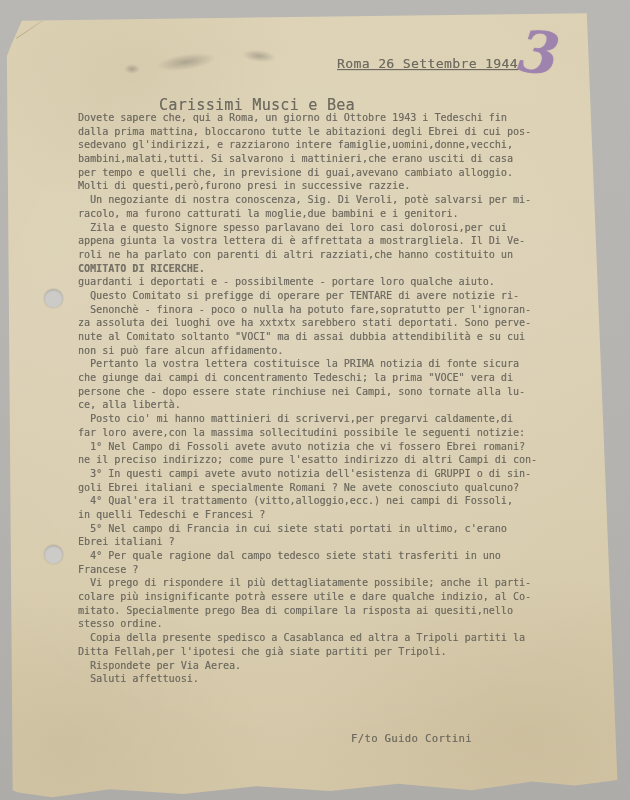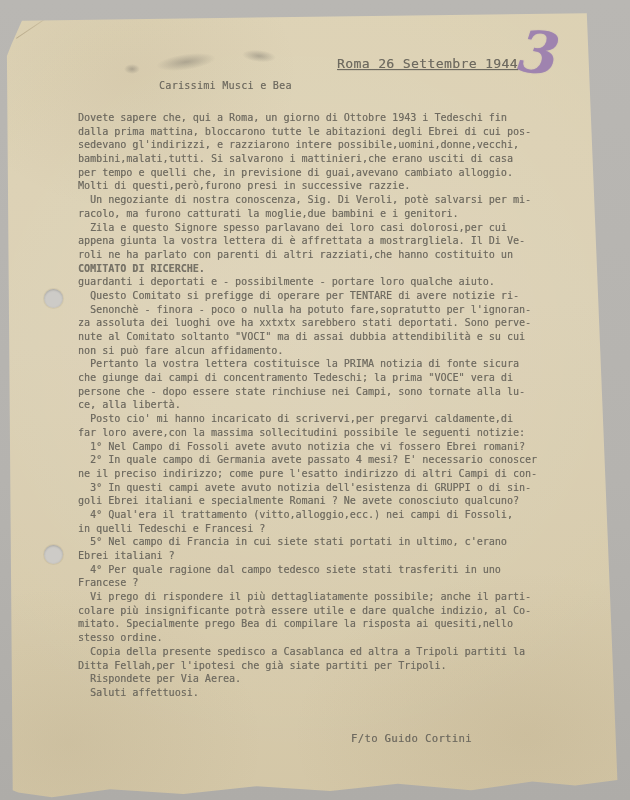--- a/index.html
+++ b/index.html
@@ -43,21 +43,21 @@
   .hole.h2{left:44px;top:545px;}
   .ink{color:#6e6a60;text-shadow:0.3px 0.3px 0.6px rgba(92,88,78,0.45);}
   .date{position:absolute;left:337px;top:56px;font-size:13px;letter-spacing:0.4px;text-decoration:underline;}
   .stamp{
     position:absolute;left:509px;top:18px;width:60px;height:74px;
     font-family:"DejaVu Serif","Liberation Serif",serif;
     font-style:italic;font-weight:bold;font-size:58px;line-height:70px;
     color:rgba(153,123,175,0.82);transform:rotate(7deg);text-align:center;
     text-shadow:0 0 1px rgba(153,123,175,0.5);
   }
-  .salutation{position:absolute;left:159px;top:80px;font-size:10px;letter-spacing:0.3px;}
+  .salutation{position:absolute;left:159px;top:96px;font-size:15px;letter-spacing:0.3px;}
   .body{position:absolute;left:78px;top:111px;font-size:10px;letter-spacing:0.02px;}
   .body .tl{white-space:pre;height:13.7px;line-height:13.7px;}
   .body .tl:nth-child(12){font-weight:bold;opacity:0.92;}
   .signature{position:absolute;left:351px;top:732px;font-size:10.5px;letter-spacing:0.4px;}
 </style>
 </head>
 <body>
 
 <div class="paper">
   <div class="crease"></div>
@@ -71,44 +71,43 @@
 
 <div class="stamp">3</div>
 
 <div class="date ink">Roma 26 Settembre 1944</div>
 
 <div class="salutation ink">Carissimi Musci e Bea</div>
 
 <div class="body ink">
     <div class="tl">Dovete sapere che, qui a Roma, un giorno di Ottobre 1943 i Tedeschi fin</div>
     <div class="tl">dalla prima mattina, bloccarono tutte le abitazioni degli Ebrei di cui pos-</div>
-    <div class="tl">sedevano gl'indirizzi, e razziarono intere possibile,uomini,donne,vecchi,</div>
+    <div class="tl">sedevano gl'indirizzi, e razziarono intere famiglie,uomini,donne,vecchi,</div>
     <div class="tl">bambini,malati,tutti. Si salvarono i mattinieri,che erano usciti di casa</div>
     <div class="tl">per tempo e quelli che, in previsione di guai,avevano cambiato alloggio.</div>
     <div class="tl">Molti di questi,però,furono presi in successive razzie.</div>
     <div class="tl">  Un negoziante di nostra conoscenza, Sig. Di Veroli, potè salvarsi per mi-</div>
     <div class="tl">racolo, ma furono catturati la moglie,due bambini e i genitori.</div>
     <div class="tl">  Zila e questo Signore spesso parlavano dei loro casi dolorosi,per cui</div>
     <div class="tl">appena giunta la vostra lettera di è affrettata a mostrargliela. Il Di Ve-</div>
     <div class="tl">roli ne ha parlato con parenti di altri razziati,che hanno costituito un</div>
     <div class="tl">COMITATO DI RICERCHE.</div>
     <div class="tl">guardanti i deportati e - possibilmente - portare loro qualche aiuto.</div>
     <div class="tl">  Questo Comitato si prefigge di operare per TENTARE di avere notizie ri-</div>
     <div class="tl">  Senonchè - finora - poco o nulla ha potuto fare,sopratutto per l'ignoran-</div>
     <div class="tl">za assoluta dei luoghi ove ha xxtxtx sarebbero stati deportati. Sono perve-</div>
     <div class="tl">nute al Comitato soltanto "VOCI" ma di assai dubbia attendibilità e su cui</div>
     <div class="tl">non si può fare alcun affidamento.</div>
     <div class="tl">  Pertanto la vostra lettera costituisce la PRIMA notizia di fonte sicura</div>
     <div class="tl">che giunge dai campi di concentramento Tedeschi; la prima "VOCE" vera di</div>
     <div class="tl">persone che - dopo essere state rinchiuse nei Campi, sono tornate alla lu-</div>
     <div class="tl">ce, alla libertà.</div>
-    <div class="tl">  Posto cio' mi hanno incaricato di scrivervi,per pregarvi caldamente,di</div>
+    <div class="tl">  Posto cio' mi hanno mattinieri di scrivervi,per pregarvi caldamente,di</div>
     <div class="tl">far loro avere,con la massima sollecitudini possibile le seguenti notizie:</div>
     <div class="tl">  1° Nel Campo di Fossoli avete avuto notizia che vi fossero Ebrei romani?</div>
-    <div class="tl">  2° In quale campo di Germania avete passato 4 mesi? E' necessario conoscer</div>
     <div class="tl">ne il preciso indirizzo; come pure l'esatto indirizzo di altri Campi di con-</div>
     <div class="tl">  3° In questi campi avete avuto notizia dell'esistenza di GRUPPI o di sin-</div>
     <div class="tl">goli Ebrei italiani e specialmente Romani ? Ne avete conosciuto qualcuno?</div>
     <div class="tl">  4° Qual'era il trattamento (vitto,alloggio,ecc.) nei campi di Fossoli,</div>
     <div class="tl">in quelli Tedeschi e Francesi ?</div>
     <div class="tl">  5° Nel campo di Francia in cui siete stati portati in ultimo, c'erano</div>
     <div class="tl">Ebrei italiani ?</div>
     <div class="tl">  4° Per quale ragione dal campo tedesco siete stati trasferiti in uno</div>
     <div class="tl">Francese ?</div>
     <div class="tl">  Vi prego di rispondere il più dettagliatamente possibile; anche il parti-</div>

